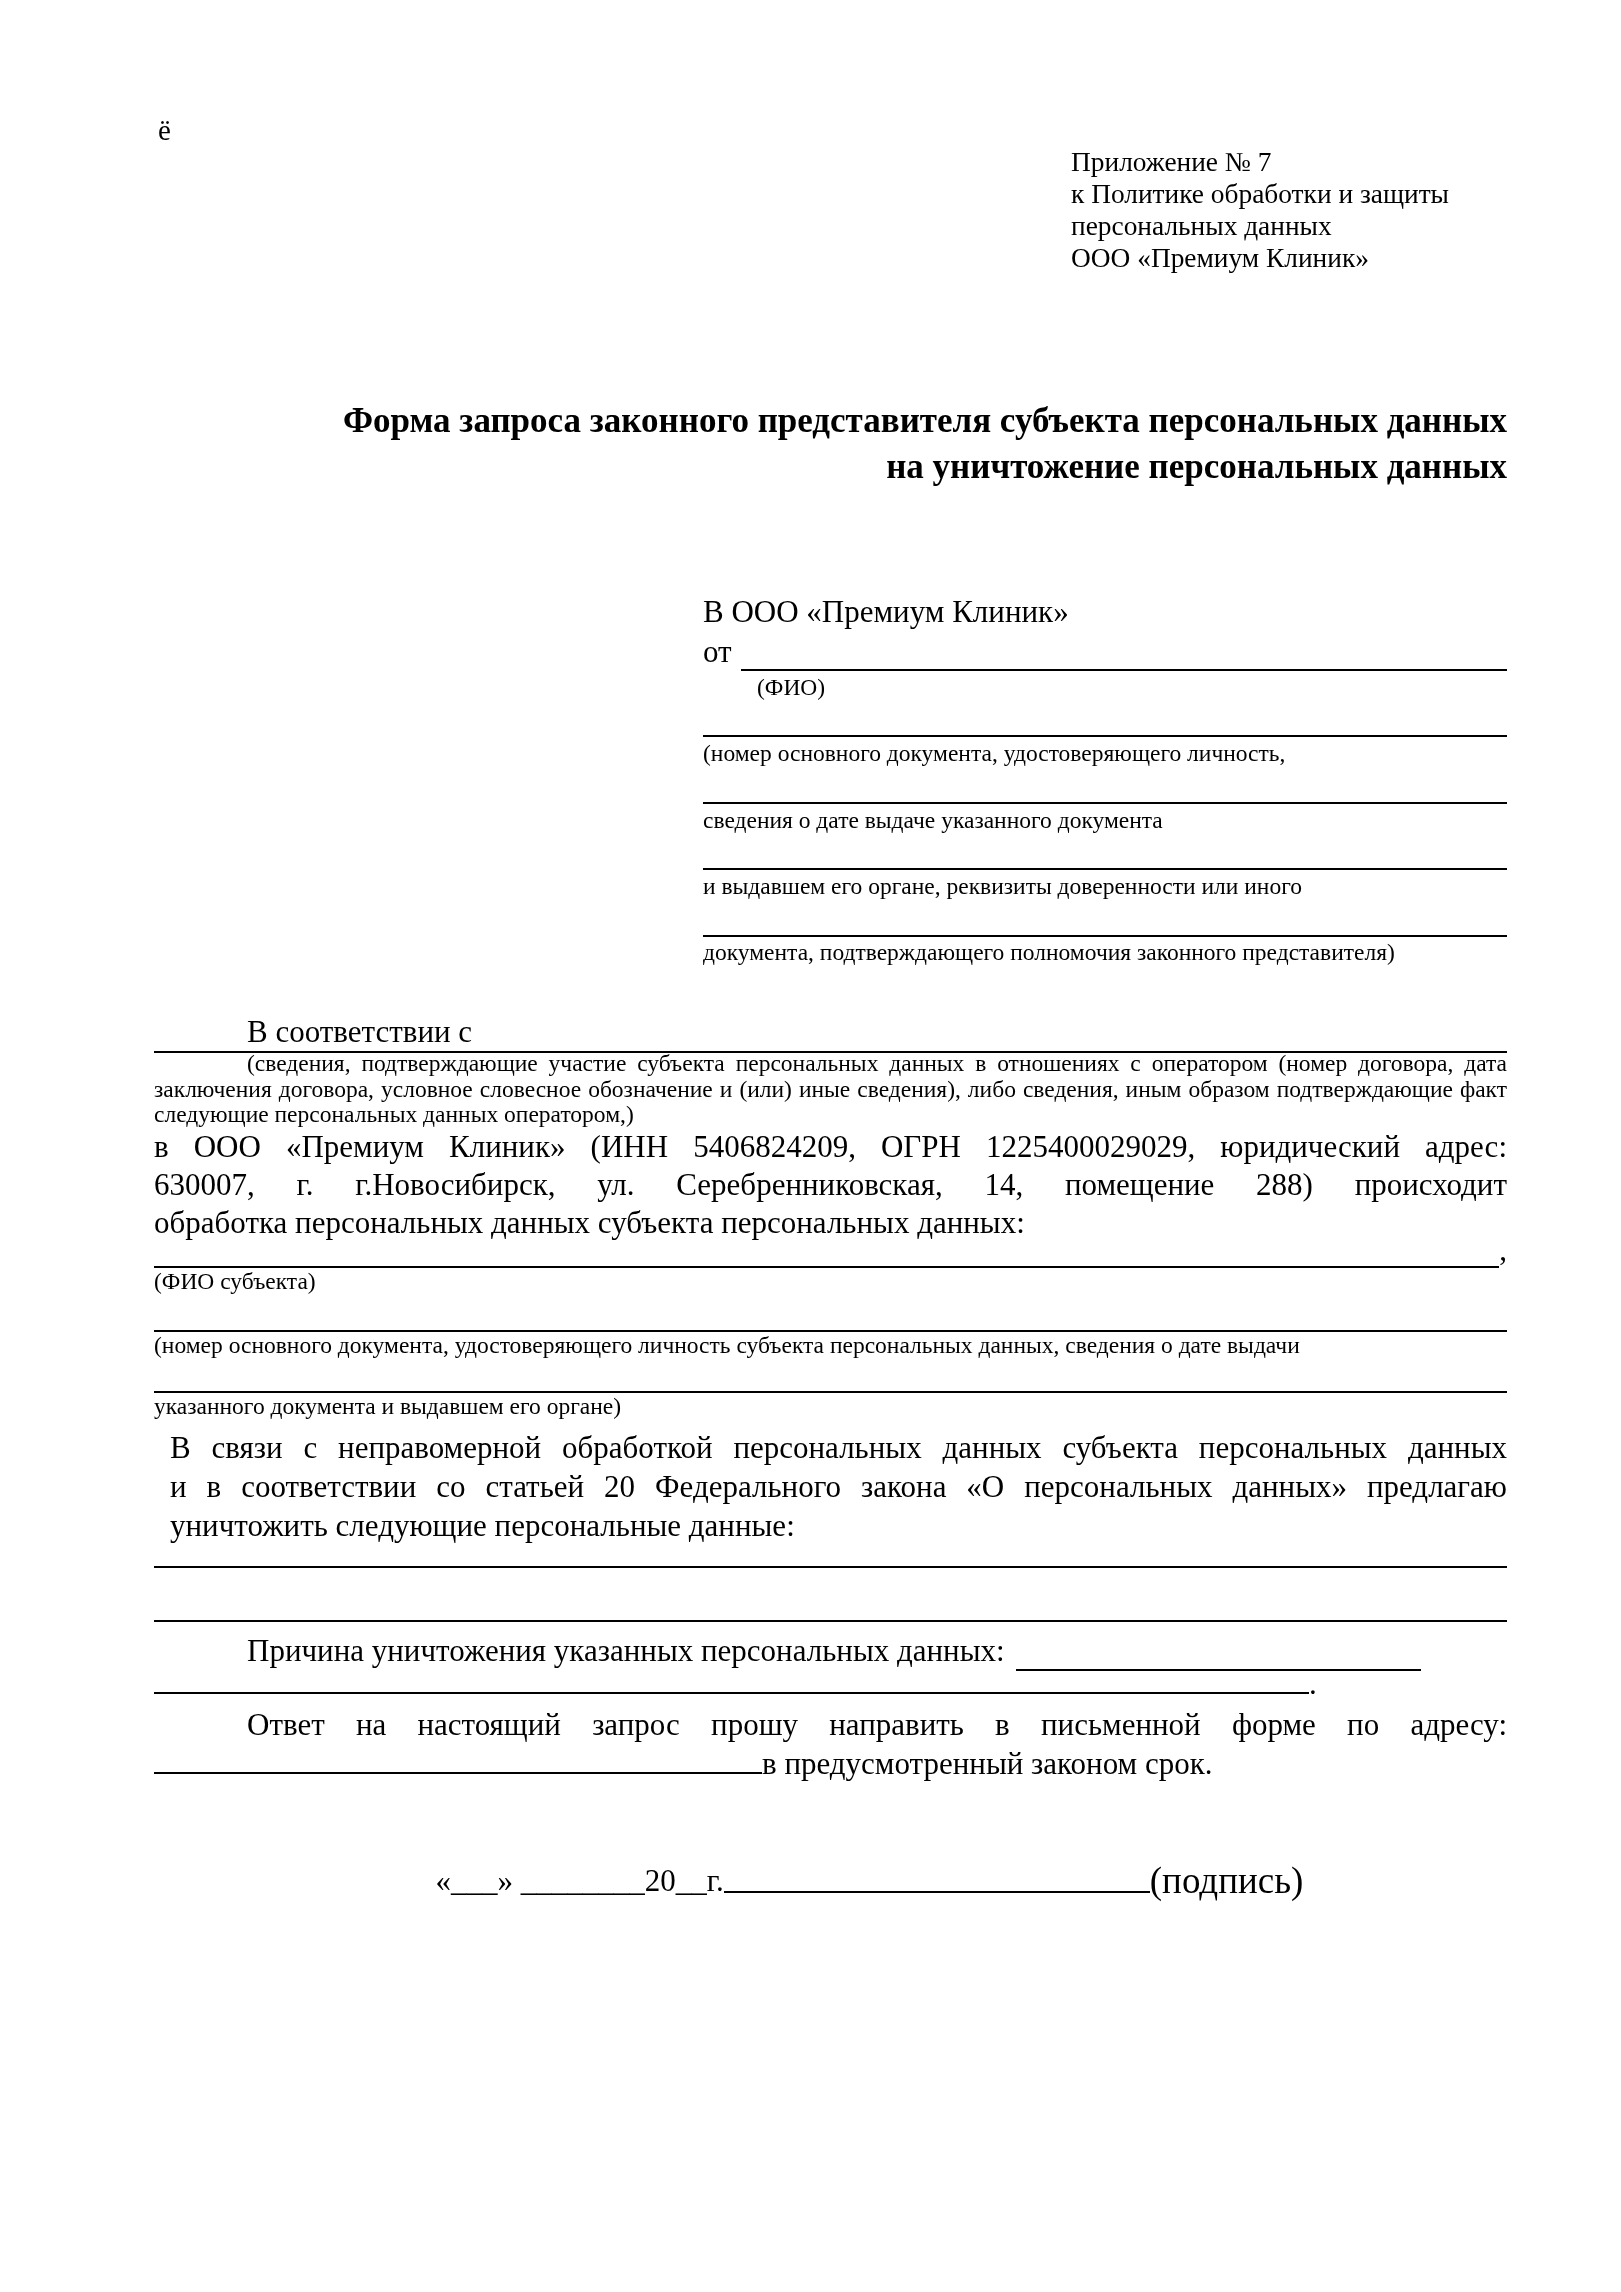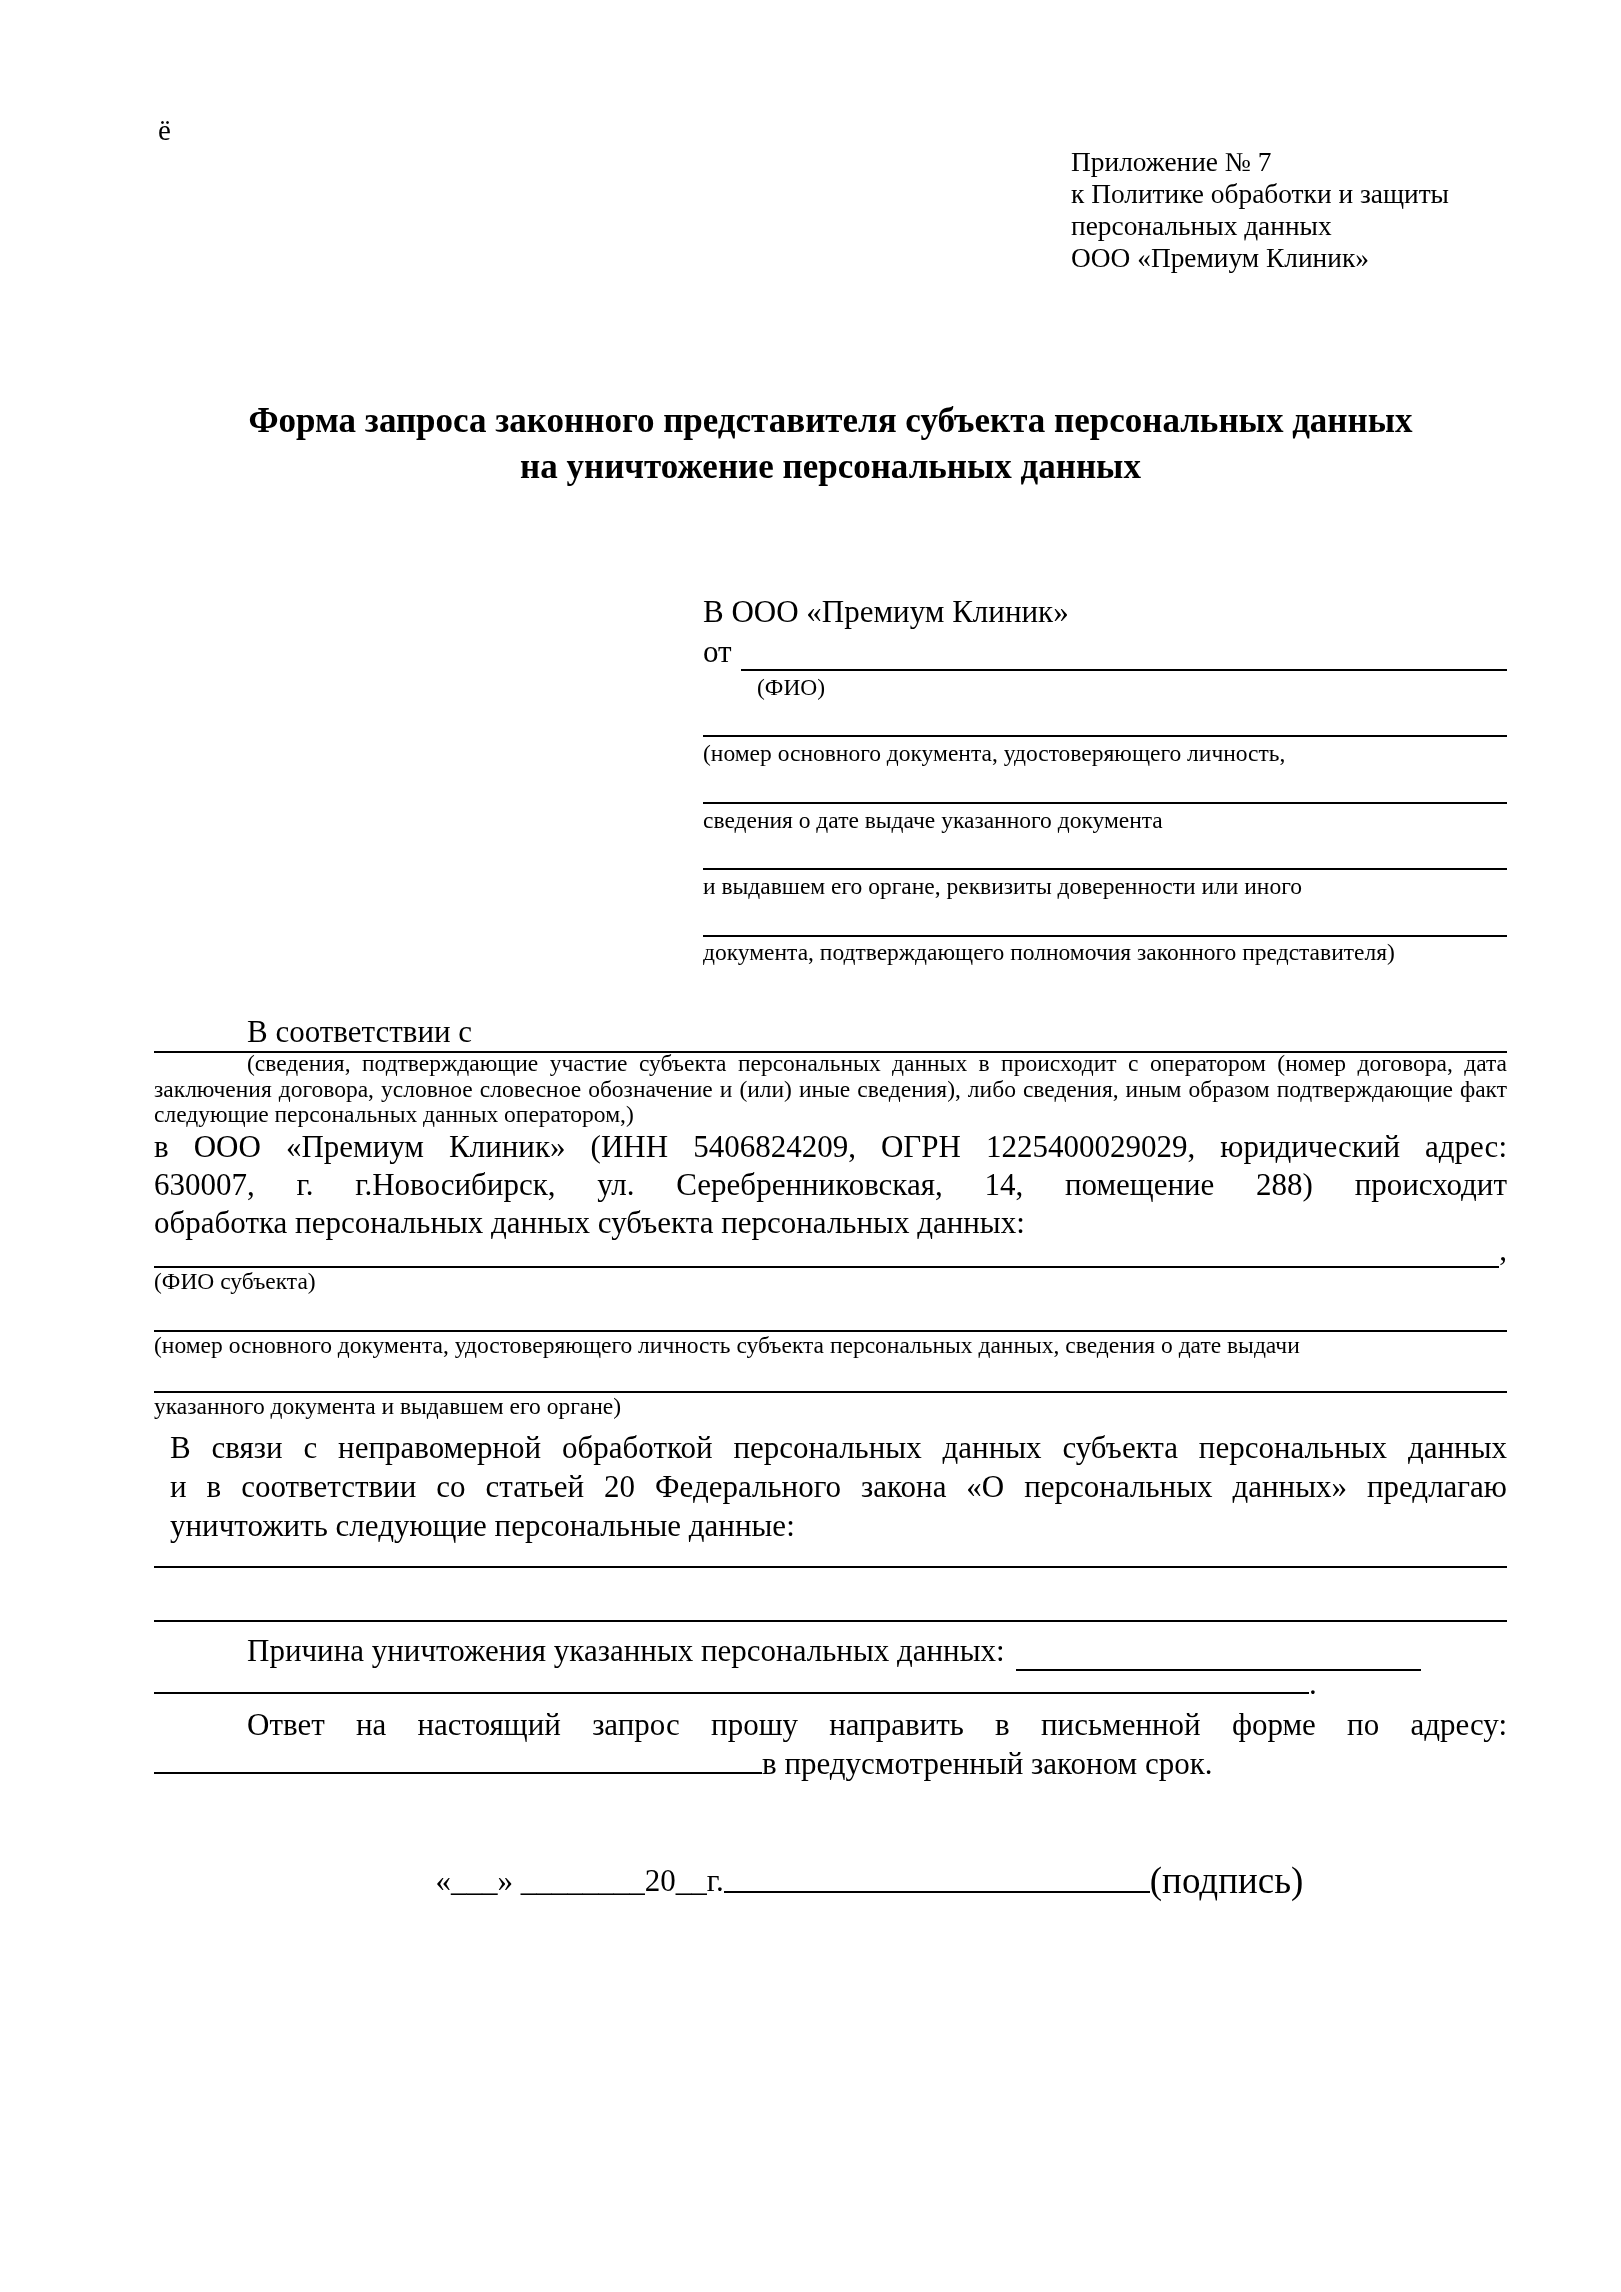--- a/index.html
+++ b/index.html
@@ -15,21 +15,21 @@
   .rule{border-bottom:2.9px solid #000;height:0;}
   .fill{flex:1;border-bottom:2.9px solid #000;}
   .ib-rule{display:inline-block;border-bottom:2.9px solid #000;height:1px;}
 
   .stray{position:absolute;left:158px;top:114px;font-size:29px;}
 
   .hdr{position:absolute;left:1071px;top:146px;font-size:27.4px;line-height:32px;white-space:nowrap;}
 
   .title{
     position:absolute;left:154px;top:398px;width:1353px;
-    text-align:center;font-weight:bold;font-size:35px;line-height:46px;
+    text-align:right;font-weight:bold;font-size:35px;line-height:46px;
   }
 
   .addr{position:absolute;left:703px;top:591px;width:804px;font-size:31px;line-height:41px;}
   .addr .to{white-space:nowrap;}
   .addr .from-row{display:flex;height:39px;line-height:39px;}
   .addr .from-row .lbl{padding-right:9.8px;}
   .cap{font-size:23.5px;line-height:26.5px;text-align:left;}
   .addr .cap-fio{padding-left:54px;}
   .addr .frule{margin-top:35px;}
   .addr .cap{margin-top:2.9px;}
@@ -117,21 +117,21 @@
     <div class="rule frule"></div>
     <div class="cap">документа, подтверждающего полномочия законного представителя)</div>
   </div>
 
   <div class="col">
 
     <div class="acc-row">
       <span class="lbl">В соответствии с</span>
       <span class="fill"></span>
     </div>
-    <div class="capline j indent">(сведения, подтверждающие участие субъекта персональных данных в происходит с оператором (номер договора, дата</div>
+    <div class="capline j indent">(сведения, подтверждающие участие субъекта персональных данных в отношениях с оператором (номер договора, дата</div>
     <div class="capline j">заключения договора, условное словесное обозначение и (или) иные сведения), либо сведения, иным образом подтверждающие факт</div>
     <div class="capline">следующие персональных данных оператором,)</div>
 
     <div class="bodyline j">в ООО «Премиум Клиник» (ИНН 5406824209, ОГРН 1225400029029, юридический адрес:</div>
     <div class="bodyline j">630007, г. г.Новосибирск, ул. Серебренниковская, 14, помещение 288) происходит</div>
     <div class="bodyline">обработка персональных данных субъекта персональных данных:</div>
 
     <div class="fio-row">
       <span class="fill"></span>
       <span class="comma">,</span>

